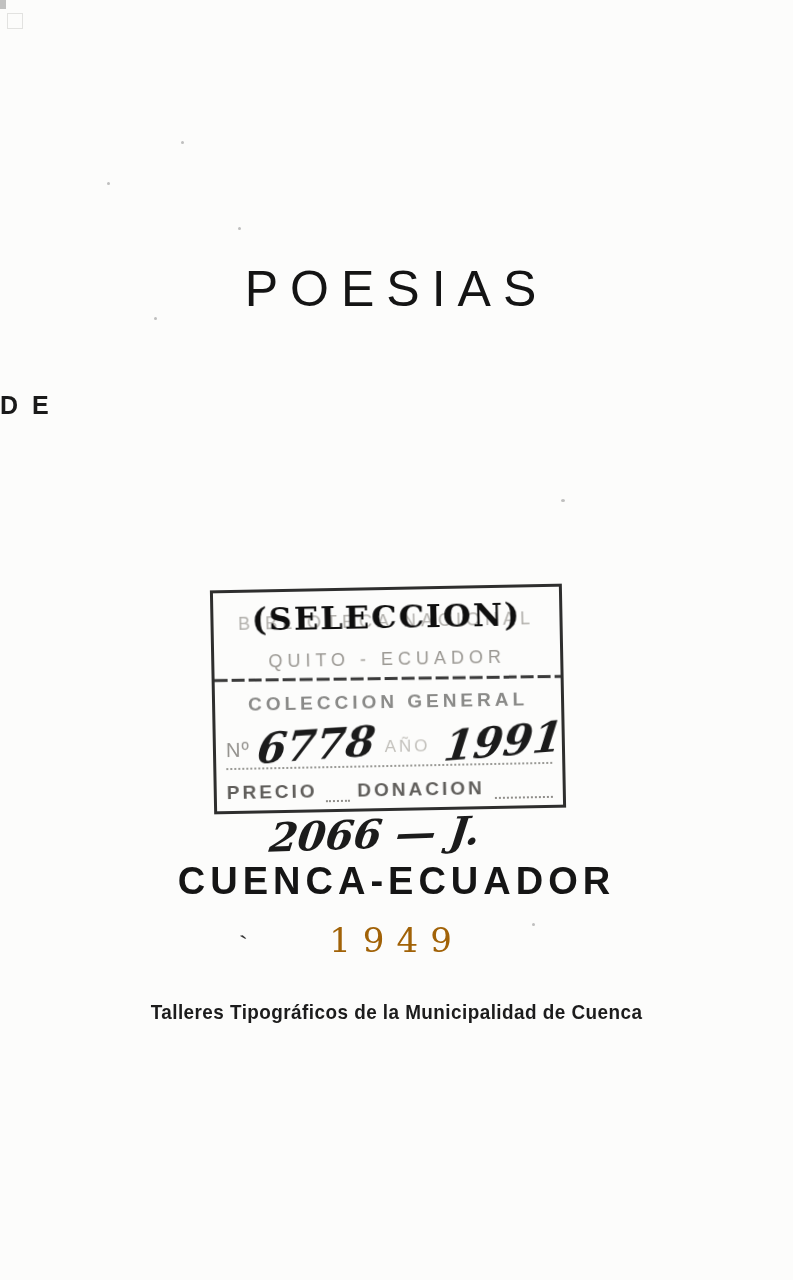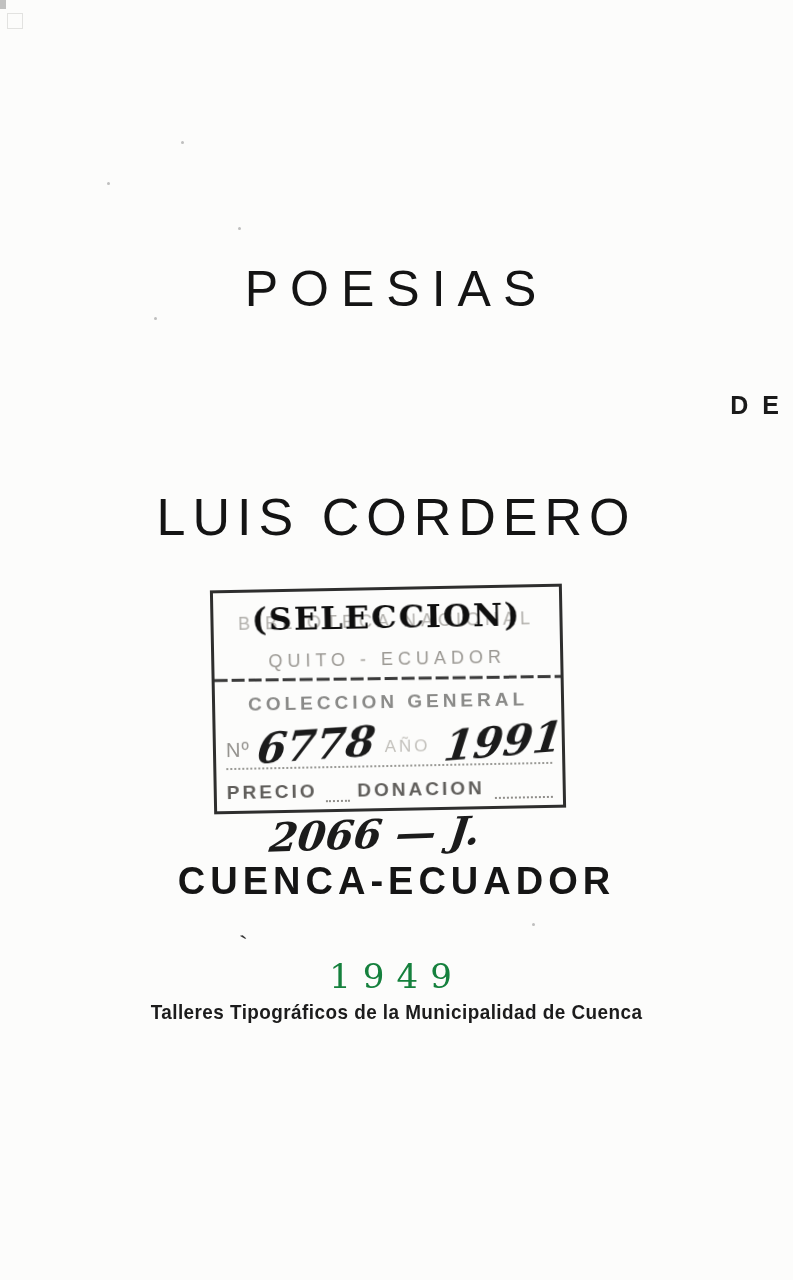--- a/index.html
+++ b/index.html
@@ -15,21 +15,21 @@
   
   .book-title{
     position:absolute;top:260px;left:0;width:100%;
     text-align:center;
     font-size:50px;font-weight:400;
     letter-spacing:12px;
     color:#141414;
   }
   .title-connector{
     position:absolute;top:391px;left:0;width:100%;
-    text-align:right;
+    text-align:left;
     font-size:25px;font-weight:700;
     letter-spacing:14px;
     color:#1a1a1a;
   }
   .author-name{
     position:absolute;top:487px;left:0;width:100%;
     text-align:center;
     font-size:52px;font-weight:400;
     letter-spacing:7px;
     color:#141414;
@@ -138,26 +138,26 @@
     font-size:38px;font-weight:700;
     letter-spacing:5px;
     color:#151515;
   }
   .year-accent{
     position:absolute;top:930px;left:241px;
     font-size:26px;color:#333;
     transform:rotate(-12deg);
   }
   .year-line{
-    position:absolute;top:956px;left:0;width:100%;
+    position:absolute;top:920px;left:0;width:100%;
     text-align:center;
     font-family:"DejaVu Serif",serif;
     font-size:34px;font-weight:400;
     letter-spacing:12px;
-    color:#15803d;
+    color:#a16207;
   }
   .printer-line{
     position:absolute;top:1000px;left:0;width:100%;
     text-align:center;
     font-size:21px;font-weight:700;
     color:#1c1c1c;
     transform:scaleX(0.9);
     letter-spacing:0.5px;
   }
   
@@ -175,21 +175,20 @@
   <div class="speck" style="left:181px;top:141px;width:3px;height:3px;"></div>
   <div class="speck" style="left:107px;top:182px;width:3px;height:3px;"></div>
   <div class="speck" style="left:238px;top:227px;width:3px;height:3px;"></div>
   <div class="speck" style="left:154px;top:317px;width:3px;height:3px;"></div>
   <div class="speck" style="left:412px;top:296px;width:3px;height:3px;"></div>
   <div class="speck" style="left:561px;top:499px;width:4px;height:3px;"></div>
   <div class="speck" style="left:532px;top:923px;width:3px;height:3px;"></div>
 
   <div class="book-title">POESIAS</div>
   <div class="title-connector">DE</div>
-  <div class="author-name">LUIS CORDERO</div>
 
   <div class="stamp">
     <div class="stamp-row-name">
       <span class="stamp-library-name">BIBLIOTECA NACIONAL</span>
       <span class="book-subtitle">(SELECCION)</span>
     </div>
     <div class="stamp-location">QUITO - ECUADOR</div>
     <div class="stamp-divider"></div>
     <div class="stamp-collection">COLECCION GENERAL</div>
     <div class="stamp-number-row">

